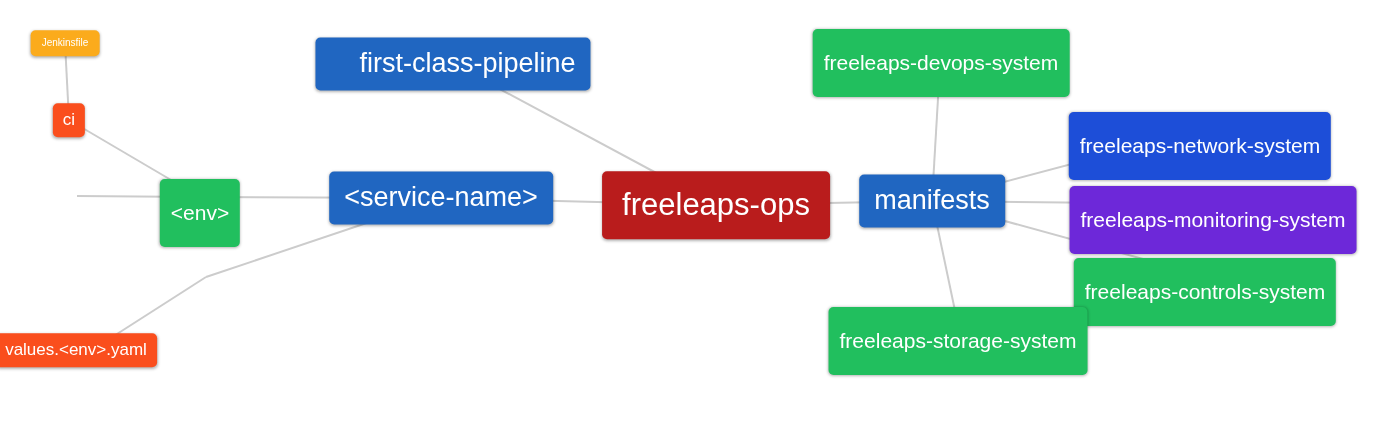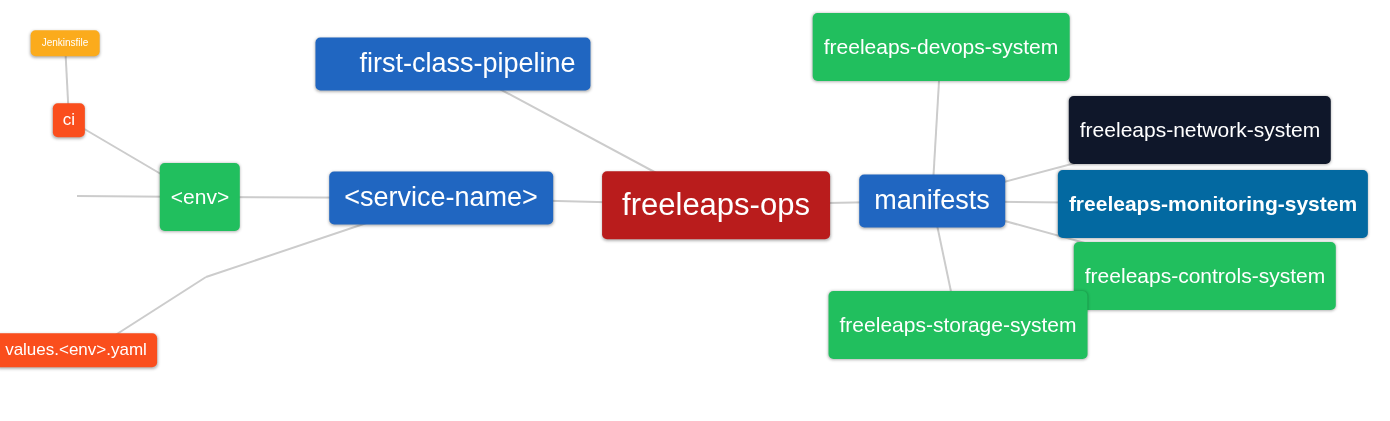--- a/index.html
+++ b/index.html
@@ -33,21 +33,21 @@
     white-space: nowrap;
     display: flex;
     align-items: center;
     justify-content: center;
     cursor: pointer;
     line-height: 1.15;
     user-select: none;
   }
   .level-0 { font-size: 31px; padding: 16px 20px; }
   .level-1 { font-size: 27px; padding: 11px 15px; }
-  .level-2 { font-size: 21px; padding: 22px 11px; }
+  .level-2 { font-size: 21px; padding: 22px 11px; margin-top: 16px; }
   .level-3 { font-size: 17px; padding: 7px 10px; }
   .level-4 { font-size: 10px; padding: 7px 11px; }
 </style>
 </head>
 <body>
 
 <div class="canvas">
   <svg class="edge-layer" viewBox="0 0 1390 421" xmlns="http://www.w3.org/2000/svg">
       <line x1="65" y1="43" x2="69" y2="120" stroke="#cccccc" stroke-width="2"></line>
       <line x1="69" y1="120" x2="200" y2="197" stroke="#cccccc" stroke-width="2"></line>
@@ -85,24 +85,24 @@
     </div>
     <div class="node level-3" style="left: 69px; top: 120px; background: rgb(250, 78, 29); color: rgb(255, 255, 255);">
       <span>ci</span>
     </div>
     <div class="node level-3" style="left: 76px; top: 350px; background: rgb(250, 78, 29); color: rgb(255, 255, 255);">
       <span>values.&lt;env&gt;.yaml</span>
     </div>
     <div class="node level-2" style="left: 941px; top: 47px; background: rgb(33, 191, 94); color: rgb(255, 255, 255);">
       <span>freeleaps-devops-system</span>
     </div>
-    <div class="node level-2" style="left: 1200px; top: 130px; background: #0f172a; color: rgb(255, 255, 255);">
+    <div class="node level-2" style="left: 1200px; top: 130px; background: #1d4ed8; color: rgb(255, 255, 255);">
       <span>freeleaps-network-system</span>
     </div>
-    <div class="node level-2" style="left: 1213px; top: 204px; background: #0369a1; color: rgb(255, 255, 255); font-weight: bold;">
+    <div class="node level-2" style="left: 1213px; top: 204px; background: #6d28d9; color: rgb(255, 255, 255);">
       <span>freeleaps-monitoring-system</span>
     </div>
     <div class="node level-2" style="left: 1205px; top: 276px; background: rgb(33, 191, 94); color: rgb(255, 255, 255);">
       <span>freeleaps-controls-system</span>
     </div>
     <div class="node level-2" style="left: 958px; top: 325px; background: rgb(33, 191, 94); color: rgb(255, 255, 255);">
       <span>freeleaps-storage-system</span>
     </div>
   </div>
 

